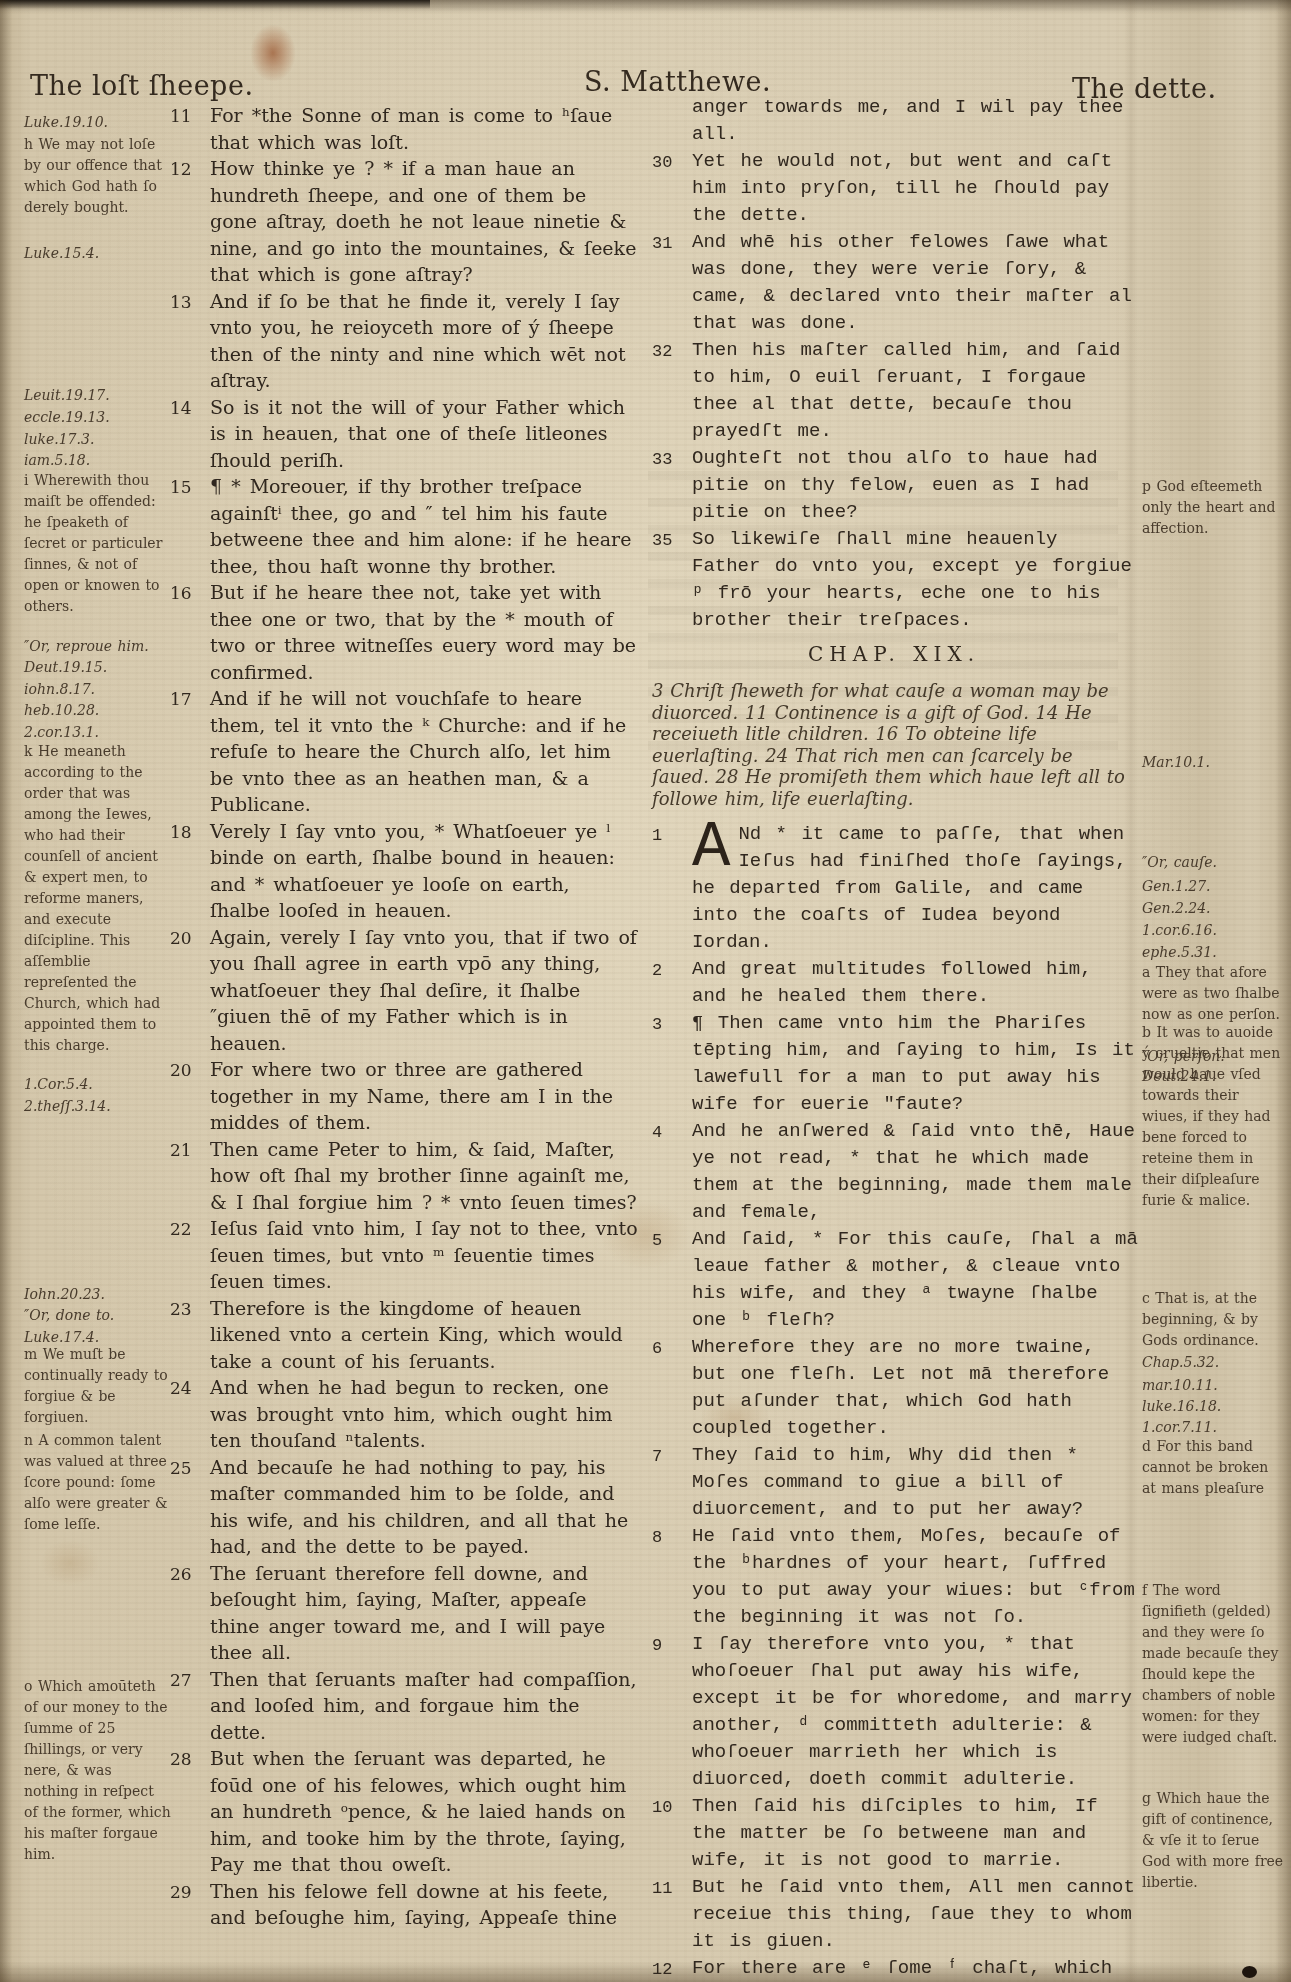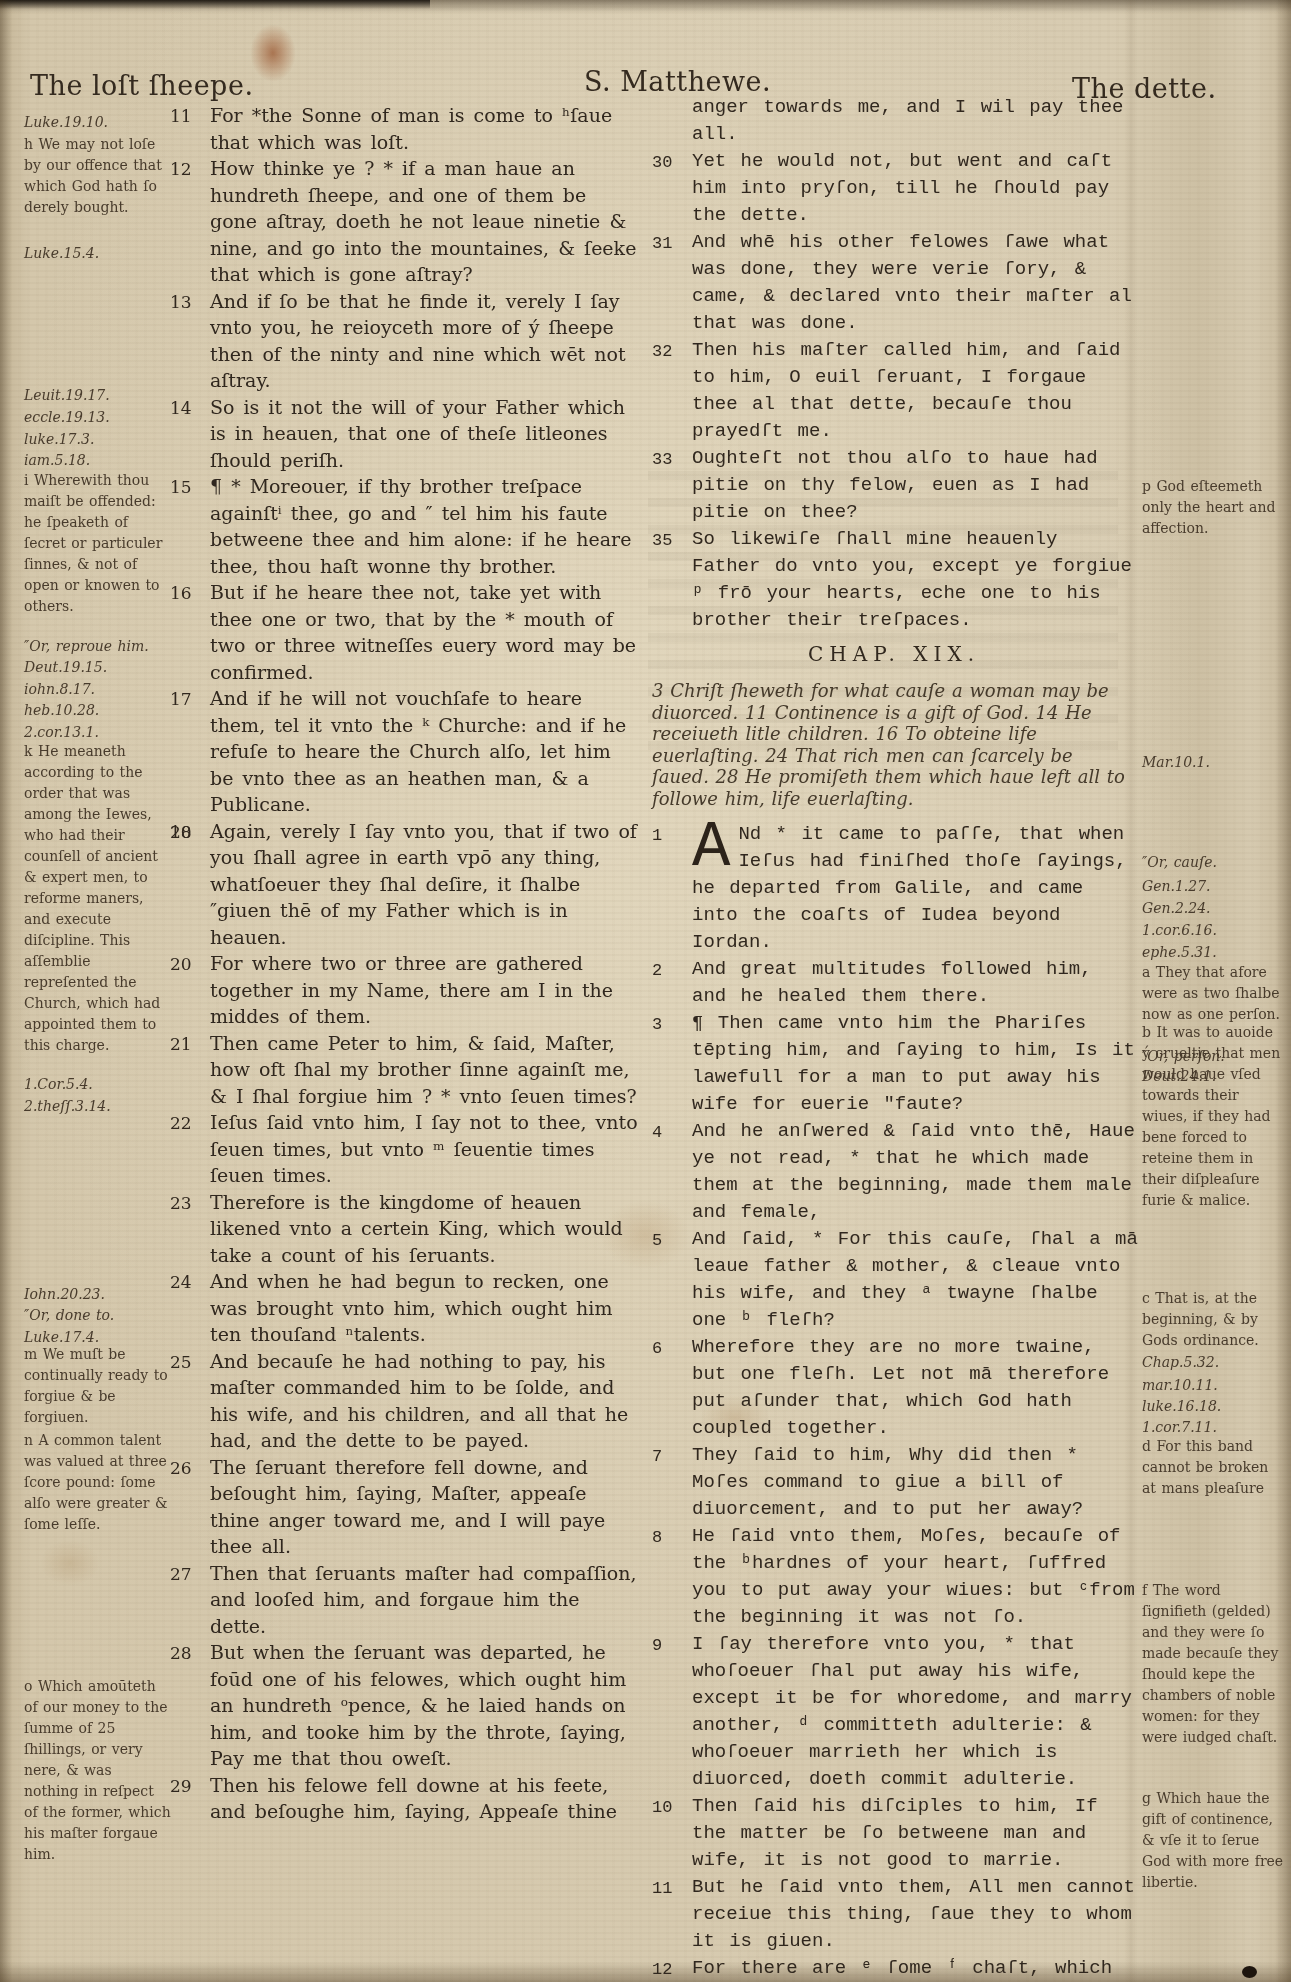--- a/index.html
+++ b/index.html
@@ -120,21 +120,21 @@
   </div>
 
   <div class="textcol col1">
     <p class="verse"><span class="vnum">11</span><span>For *the Sonne of man is come to ʰſaue that which was loſt.</span></p>
     <p class="verse"><span class="vnum">12</span><span>How thinke ye ? * if a man haue an hundreth ſheepe, and one of them be gone aſtray, doeth he not leaue ninetie &amp; nine, and go into the mountaines, &amp; ſeeke that which is gone aſtray?</span></p>
     <p class="verse"><span class="vnum">13</span><span>And if ſo be that he finde it, verely I ſay vnto you, he reioyceth more of ý ſheepe then of the ninty and nine which wēt not aſtray.</span></p>
     <p class="verse"><span class="vnum">14</span><span>So is it not the will of your Father which is in heauen, that one of theſe litleones ſhould periſh.</span></p>
     <p class="verse"><span class="vnum">15</span><span>¶ * Moreouer, if thy brother treſpace againſtⁱ thee, go and ″ tel him his faute betweene thee and him alone: if he heare thee, thou haſt wonne thy brother.</span></p>
     <p class="verse"><span class="vnum">16</span><span>But if he heare thee not, take yet with thee one or two, that by the * mouth of two or three witneſſes euery word may be confirmed.</span></p>
     <p class="verse"><span class="vnum">17</span><span>And if he will not vouchſafe to heare them, tel it vnto the ᵏ Churche: and if he refuſe to heare the Church alſo, let him be vnto thee as an heathen man, &amp; a Publicane.</span></p>
-    <p class="verse"><span class="vnum">18</span></p>
+    <p class="verse"><span class="vnum">18</span><span>Verely I ſay vnto you, * Whatſoeuer ye ˡ binde on earth, ſhalbe bound in heauen: and * whatſoeuer ye looſe on earth, ſhalbe looſed in heauen.</span></p>
     <p class="verse"><span class="vnum">20</span><span>Again, verely I ſay vnto you, that if two of you ſhall agree in earth vpō any thing, whatſoeuer they ſhal deſire, it ſhalbe ″giuen thē of my Father which is in heauen.</span></p>
     <p class="verse"><span class="vnum">20</span><span>For where two or three are gathered together in my Name, there am I in the middes of them.</span></p>
     <p class="verse"><span class="vnum">21</span><span>Then came Peter to him, &amp; ſaid, Maſter, how oft ſhal my brother ſinne againſt me, &amp; I ſhal forgiue him ? * vnto ſeuen times?</span></p>
     <p class="verse"><span class="vnum">22</span><span>Ieſus ſaid vnto him, I ſay not to thee, vnto ſeuen times, but vnto ᵐ ſeuentie times ſeuen times.</span></p>
     <p class="verse"><span class="vnum">23</span><span>Therefore is the kingdome of heauen likened vnto a certein King, which would take a count of his ſeruants.</span></p>
     <p class="verse"><span class="vnum">24</span><span>And when he had begun to recken, one was brought vnto him, which ought him ten thouſand ⁿtalents.</span></p>
     <p class="verse"><span class="vnum">25</span><span>And becauſe he had nothing to pay, his maſter commanded him to be ſolde, and his wife, and his children, and all that he had, and the dette to be payed.</span></p>
     <p class="verse"><span class="vnum">26</span><span>The ſeruant therefore fell downe, and beſought him, ſaying, Maſter, appeaſe thine anger toward me, and I will paye thee all.</span></p>
     <p class="verse"><span class="vnum">27</span><span>Then that ſeruants maſter had compaſſion, and looſed him, and forgaue him the dette.</span></p>
     <p class="verse"><span class="vnum">28</span><span>But when the ſeruant was departed, he foūd one of his felowes, which ought him an hundreth ᵒpence, &amp; he laied hands on him, and tooke him by the throte, ſaying, Pay me that thou oweſt.</span></p>

